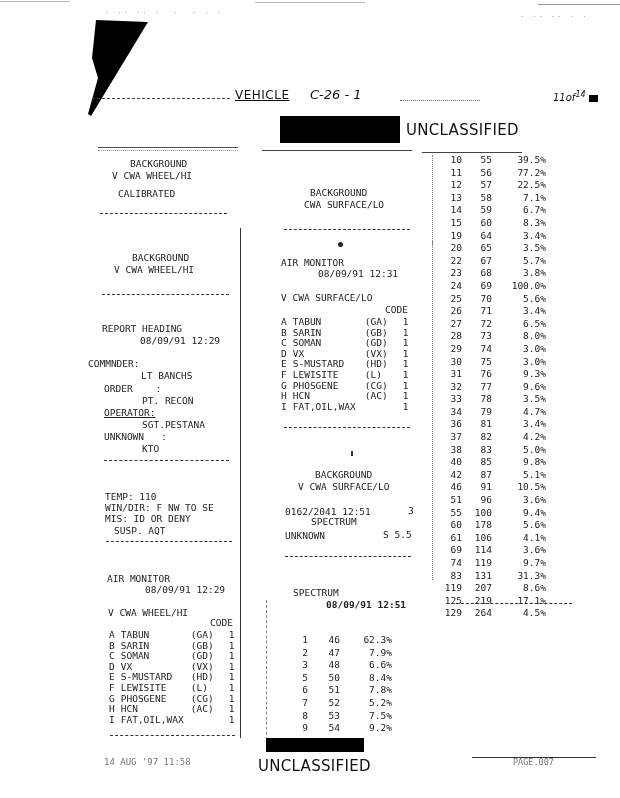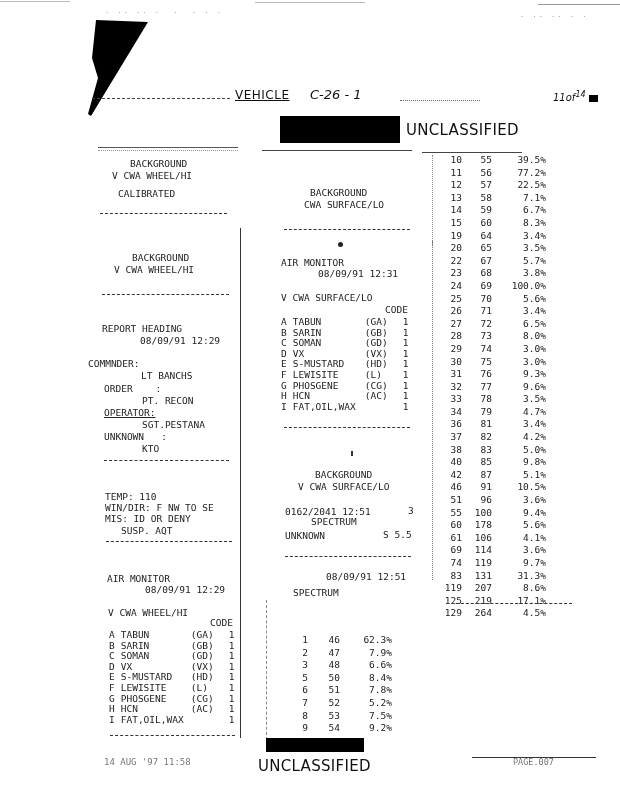--- a/index.html
+++ b/index.html
@@ -65,21 +65,21 @@
 <div class="abs mono" style="left:142px;top:395px;">PT. RECON</div>
 <div class="abs mono" style="left:104px;top:407px;text-decoration:underline;">OPERATOR:</div>
 <div class="abs mono" style="left:142px;top:419px;">SGT.PESTANA</div>
 <div class="abs mono" style="left:104px;top:431px;">UNKNOWN   :</div>
 <div class="abs mono" style="left:142px;top:443px;">KTO</div>
 <div class="dash" style="left:104px;top:460px;width:125px;"></div>
 
 <div class="abs mono" style="left:105px;top:491px;">TEMP: 110</div>
 <div class="abs mono" style="left:105px;top:502px;">WIN/DIR: F NW TO SE</div>
 <div class="abs mono" style="left:105px;top:513px;">MIS: ID OR DENY</div>
-<div class="abs mono" style="left:121px;top:525px;text-align:right;">SUSP. AQT</div>
+<div class="abs mono" style="left:114px;top:525px;text-align:right;">SUSP. AQT</div>
 <div class="dash" style="left:106px;top:541px;width:126px;"></div>
 
 <div class="abs mono" style="left:107px;top:573px;">AIR MONITOR</div>
 <div class="abs mono" style="left:145px;top:584px;">08/09/91 12:29</div>
 <div class="abs mono" style="left:108px;top:607px;">V CWA WHEEL/HI</div>
 <div class="abs mono" style="left:210px;top:617px;">CODE</div>
 
 <table class="codes abs" style="left:109px;top:630px;">
   <tbody>
       <tr>
@@ -216,21 +216,21 @@
 <div class="abs mono" style="left:315px;top:469px;">BACKGROUND</div>
 <div class="abs mono" style="left:298px;top:481px;">V CWA SURFACE/LO</div>
 <div class="abs mono" style="left:285px;top:506px;">0162/2041 12:51</div>
 <div class="abs mono" style="left:408px;top:505px;">3</div>
 <div class="abs mono" style="left:311px;top:516px;">SPECTRUM</div>
 <div class="abs mono" style="left:285px;top:530px;">UNKNOWN</div>
 <div class="abs mono" style="left:383px;top:529px;text-align:right;">S 5.5</div>
 <div class="dash" style="left:285px;top:556px;width:126px;"></div>
 
 <div class="abs mono" style="left:293px;top:587px;">SPECTRUM</div>
-<div class="abs mono" style="left:326px;top:571px;">08/09/91 12:51</div>
+<div class="abs mono" style="left:326px;top:599px;font-weight:bold;">08/09/91 12:51</div>
 
 <table class="spec abs" style="left:298px;top:633px;">
   <tbody>
       <tr>
         <td style="width:8px">1</td>
         <td style="width:30px">46</td>
         <td style="width:50px">62.3%</td>
       </tr>
   <tr>
         <td>2</td>

